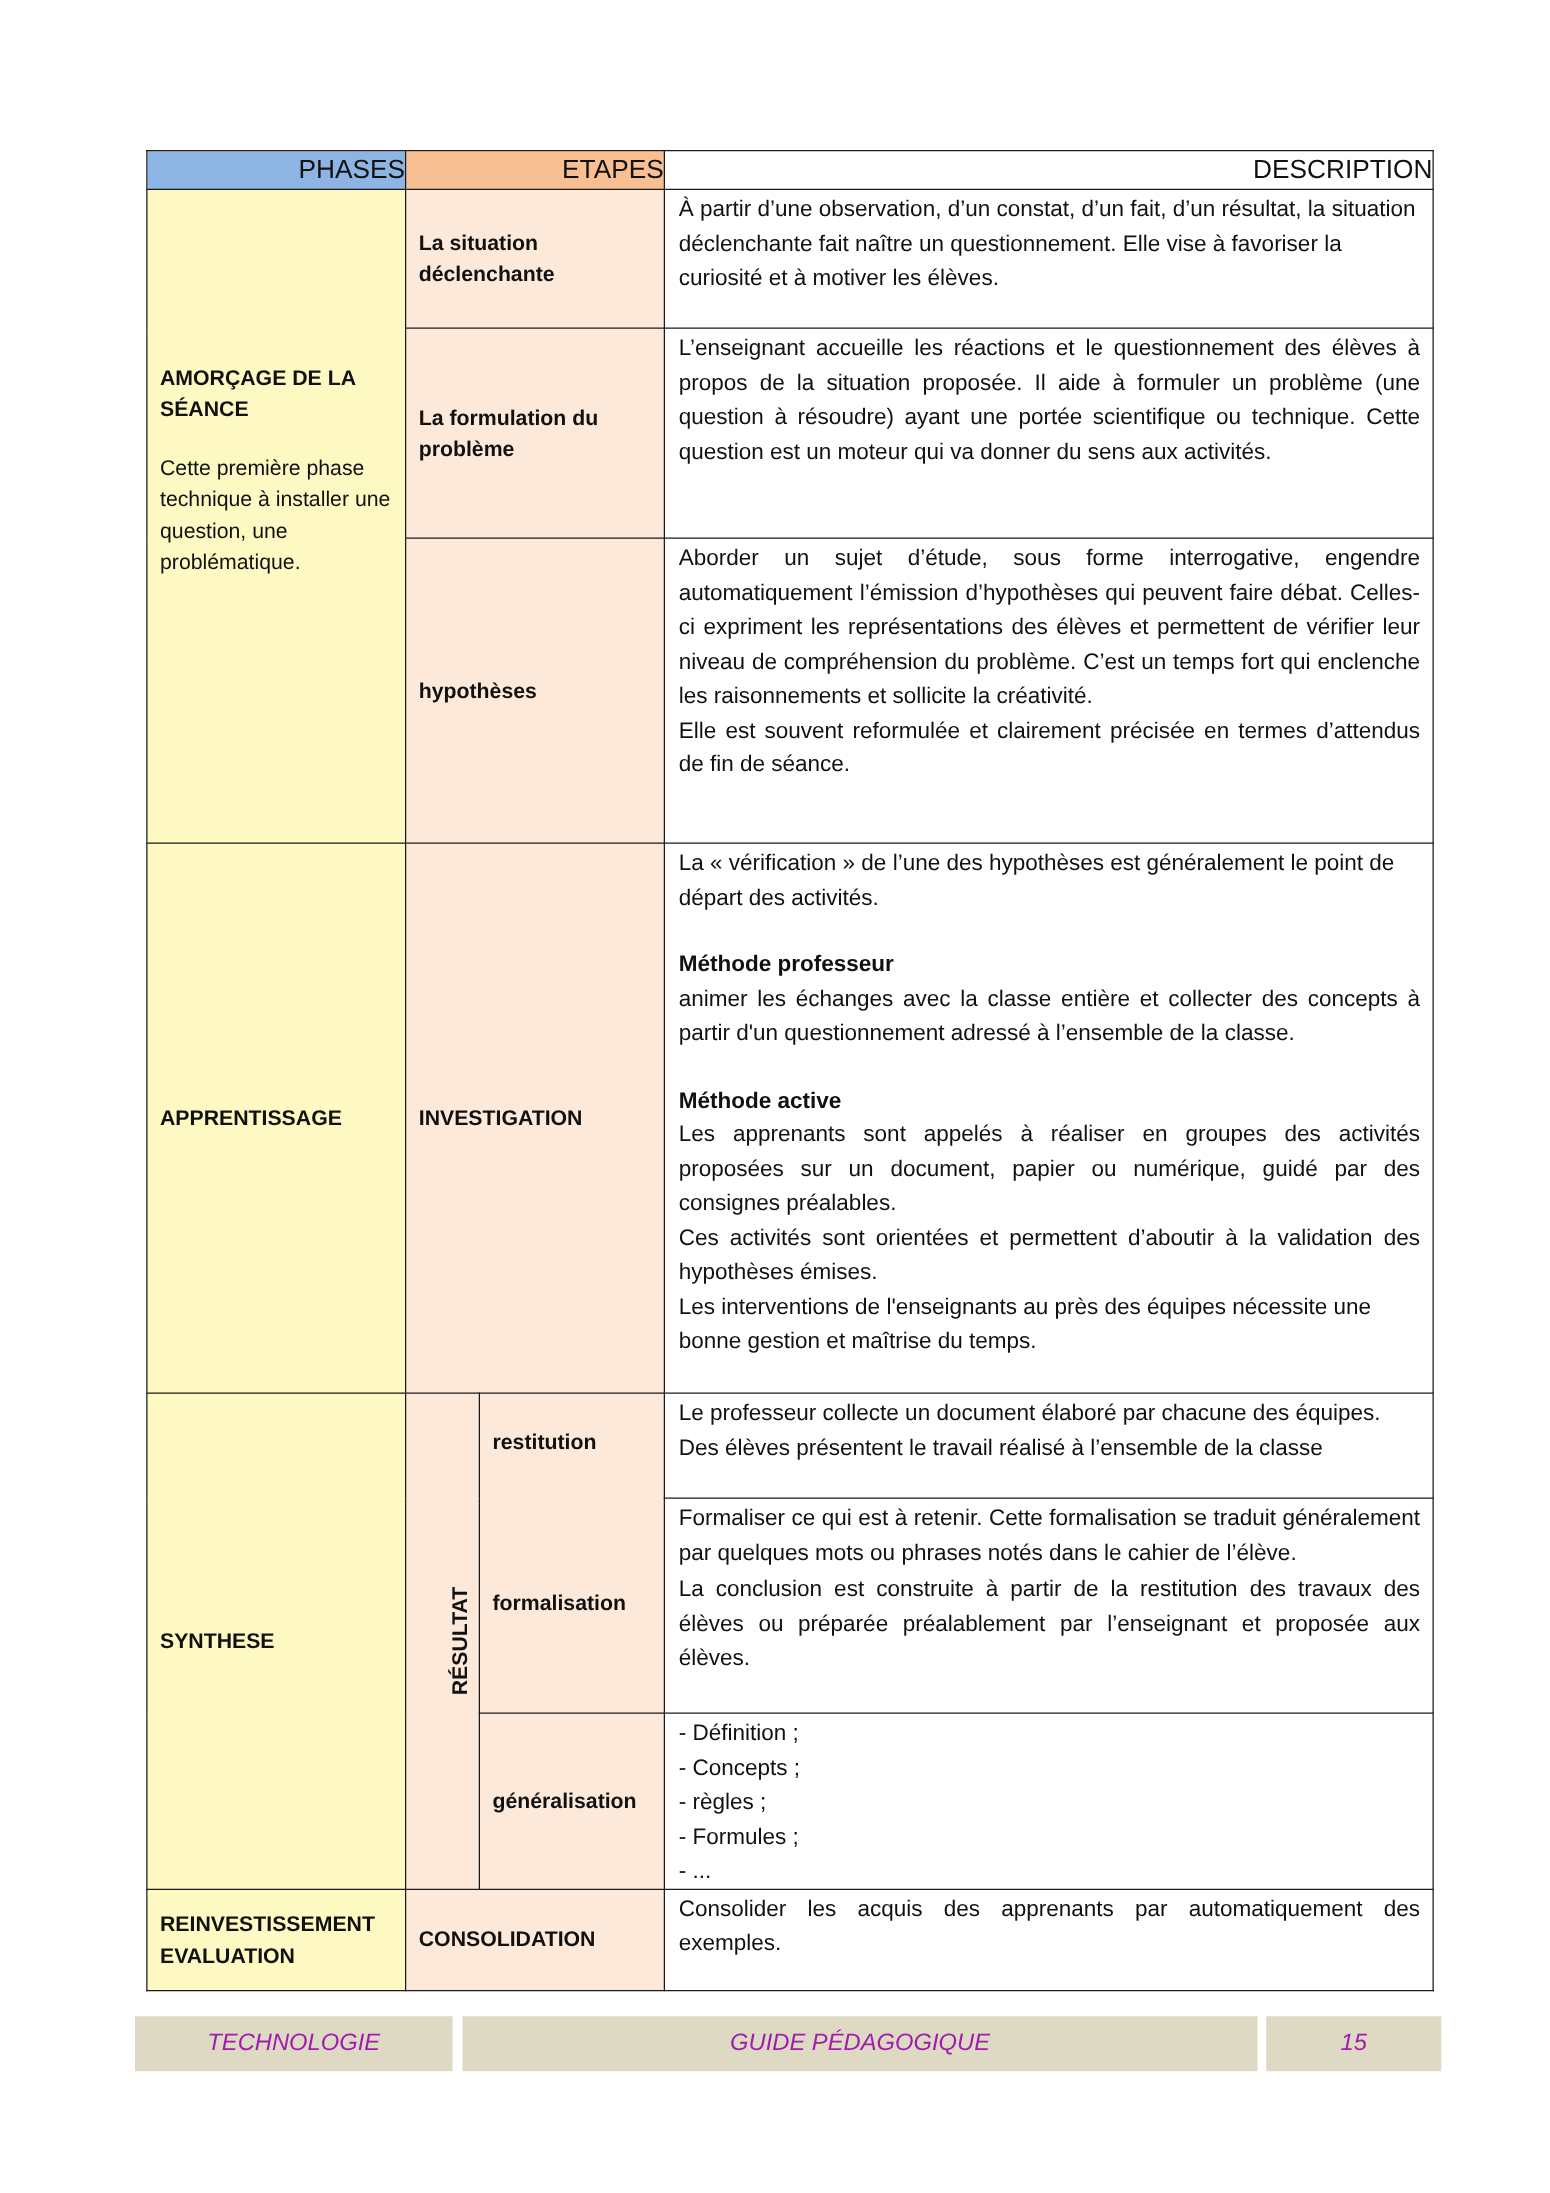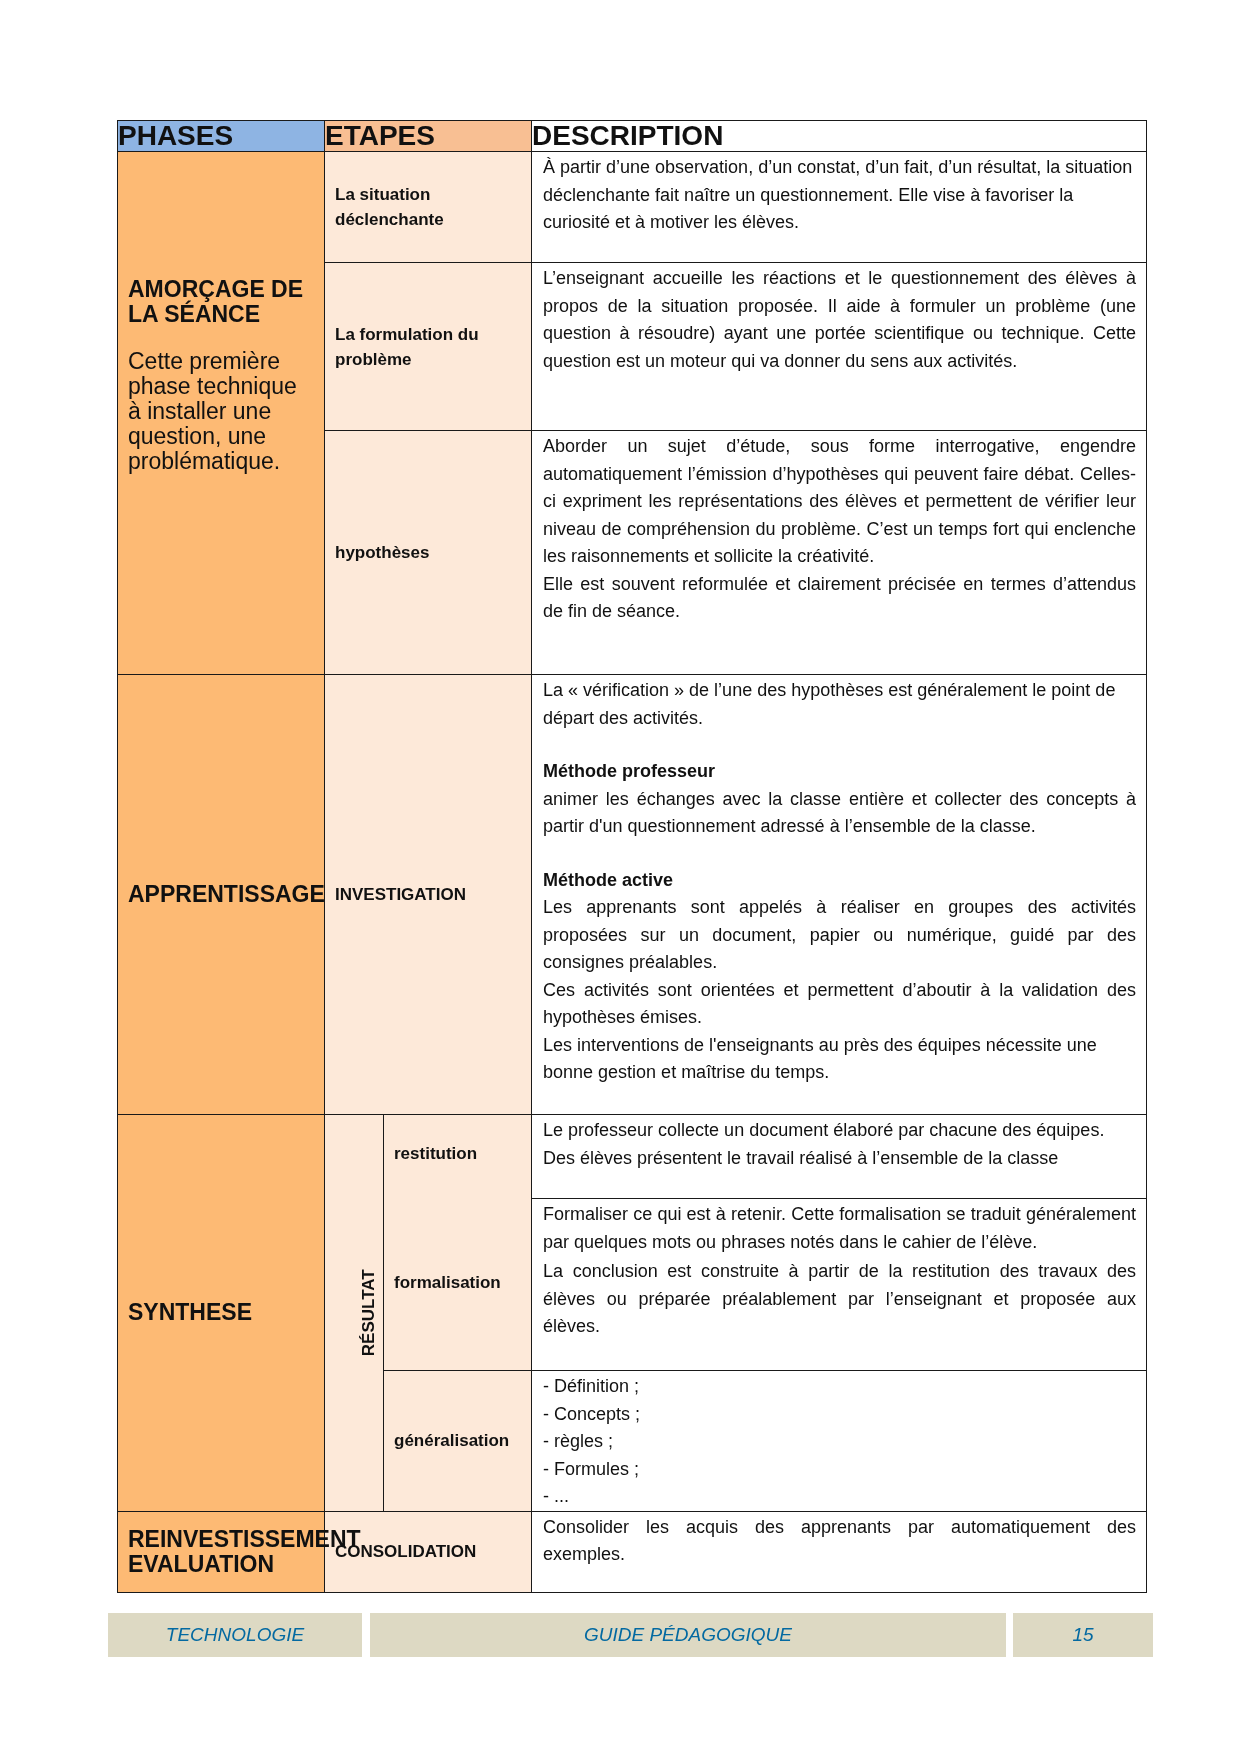--- a/index.html
+++ b/index.html
@@ -3,35 +3,35 @@
 <meta charset="utf-8">
 <style>
   html, body { margin: 0; padding: 0; background: #ffffff; }
   body { width: 1240px; height: 1754px; position: relative; font-family: "Liberation Sans", sans-serif; color: #111; }
   .page-table {
     position: absolute; left: 117px; top: 120px; width: 1029px;
     border-collapse: collapse; table-layout: fixed;
     font-size: 18px; line-height: 27.5px;
   }
   .page-table td, .page-table th { border: 1.5px solid #1a1a1a; vertical-align: middle; padding: 0; }
-  .hdr th { height: 30px; font-weight: bold; font-size: 28px; text-align: left; }
+  .hdr th { height: 30px; font-weight: normal; font-size: 21px; text-align: right; }
   .hdr .h-phase { background: #8eb4e3; }
   .hdr .h-etape { background: #f8bf93; }
   .hdr .h-desc { background: #ffffff; }
-  .phase { background: #fdba74; padding: 15px 10px !important; font-size: 23px; line-height: 25px; }
+  .phase { background: #fef9c3; padding: 15px 10px !important; font-size: 17px; line-height: 25px; }
   .phase .ptitle { font-weight: bold; }
   .phase .pdesc { margin-top: 22px; font-weight: normal; }
   .etape { background: #fde9d9; padding: 16px 10px !important; font-weight: bold; font-size: 17px; line-height: 25px; }
   .vert { background: #fde9d9; text-align: center; }
   .vert span { display: inline-block; transform: rotate(-90deg); font-weight: bold; font-size: 17px; white-space: nowrap; }
   .desc { vertical-align: top !important; padding: 2px 10px 0 11px !important; text-align: justify; background: #ffffff; margin-left: 18px; }
   .desc p { margin: 0; }
   .desc .gap { height: 26px; }
   .desc .mtitle { font-weight: bold; }
-  .footer { position: absolute; top: 1613px; height: 44px; background: #ddd9c3; font-style: italic; font-size: 19px; color: #0369a1; display: flex; align-items: center; justify-content: center; }
+  .footer { position: absolute; top: 1613px; height: 44px; background: #ddd9c3; font-style: italic; font-size: 19px; color: #a21caf; display: flex; align-items: center; justify-content: center; }
 </style>
 </head>
 <body>
 
 <table class="page-table">
   <colgroup>
     <col style="width:207px">
     <col style="width:59px">
     <col style="width:148px">
     <col style="width:615px">

